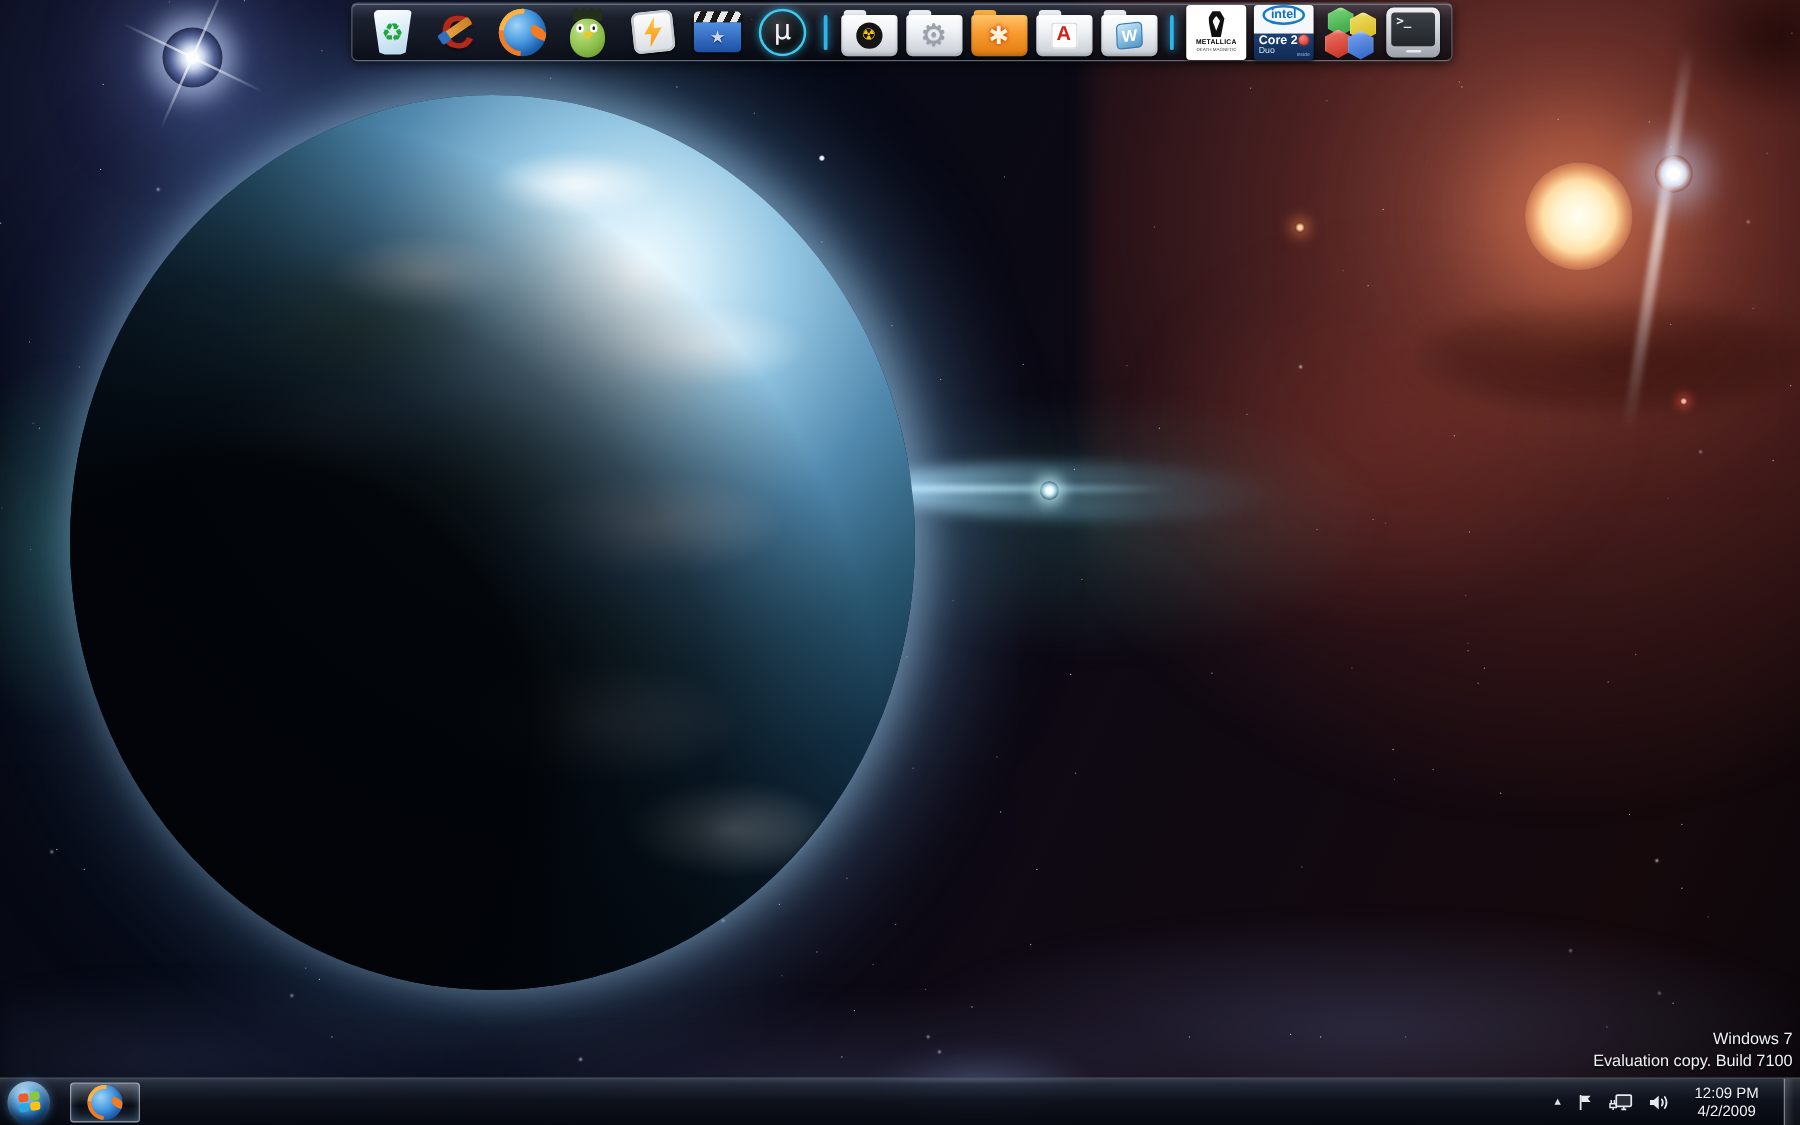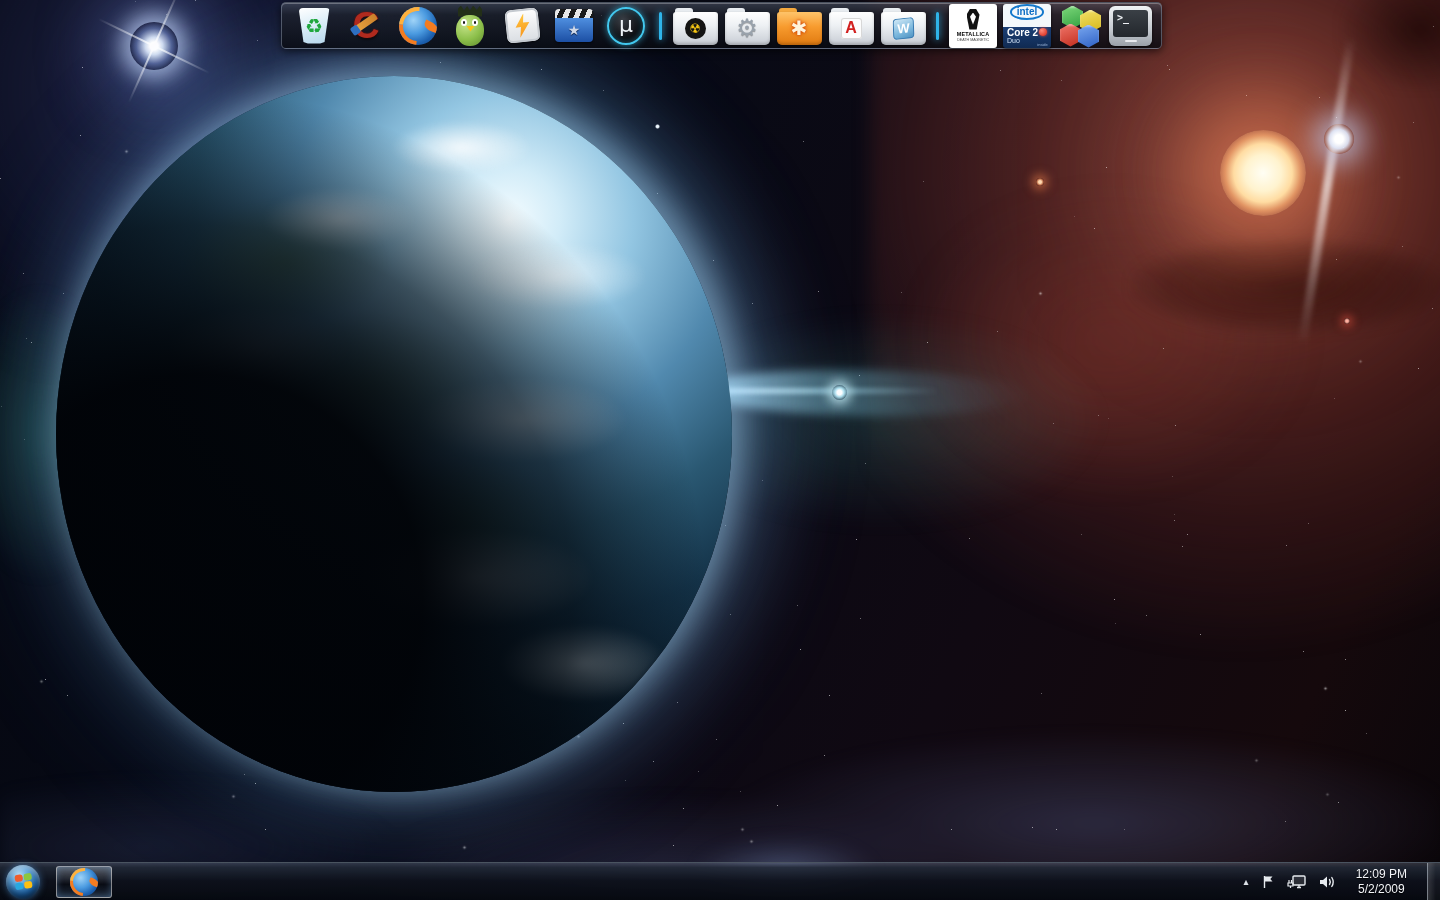--- a/index.html
+++ b/index.html
@@ -261,20 +261,24 @@
   <div class="layer streak-star"></div>
 
   <div class="planet-wrap">
     <div class="planet"></div>
     <div class="planet-land"></div>
     <div class="planet-clouds"></div>
     <div class="planet-limb"></div>
     <div class="planet-night"></div>
   </div>
 
+  <div class="watermark">
+    <div>Windows 7</div>
+    <div>Evaluation copy. Build 7100</div>
+  </div>
 
   <div class="dock">
     <div class="dock-group">
       <div class="dk">
         <div class="icon-bin">
           <span class="glyphfont">♻</span>
         </div>
       </div>
       <div class="dk">
         <div class="icon-cc">
@@ -439,20 +443,20 @@
 
       <div class="tray-btn">
         <svg width="18" height="16" viewBox="0 0 18 16">
           <path d="M2 6 h3 l4 -3.5 v11 L5 10 H2 z" fill="#e6eaee"></path>
           <path d="M11.5 5.5 q1.6 2.5 0 5 M13.8 3.5 q2.8 4.5 0 9" stroke="#e6eaee" stroke-width="1.4" fill="none" stroke-linecap="round"></path>
         </svg>
       </div>
 
       <div class="clock">
         <div>12:09 PM</div>
-        <div>5/2/2009</div>
+        <div>4/2/2009</div>
       </div>
 
       <div class="show-desktop"></div>
     </div>
   </div>
 
 </div>
 
 </body></html>

